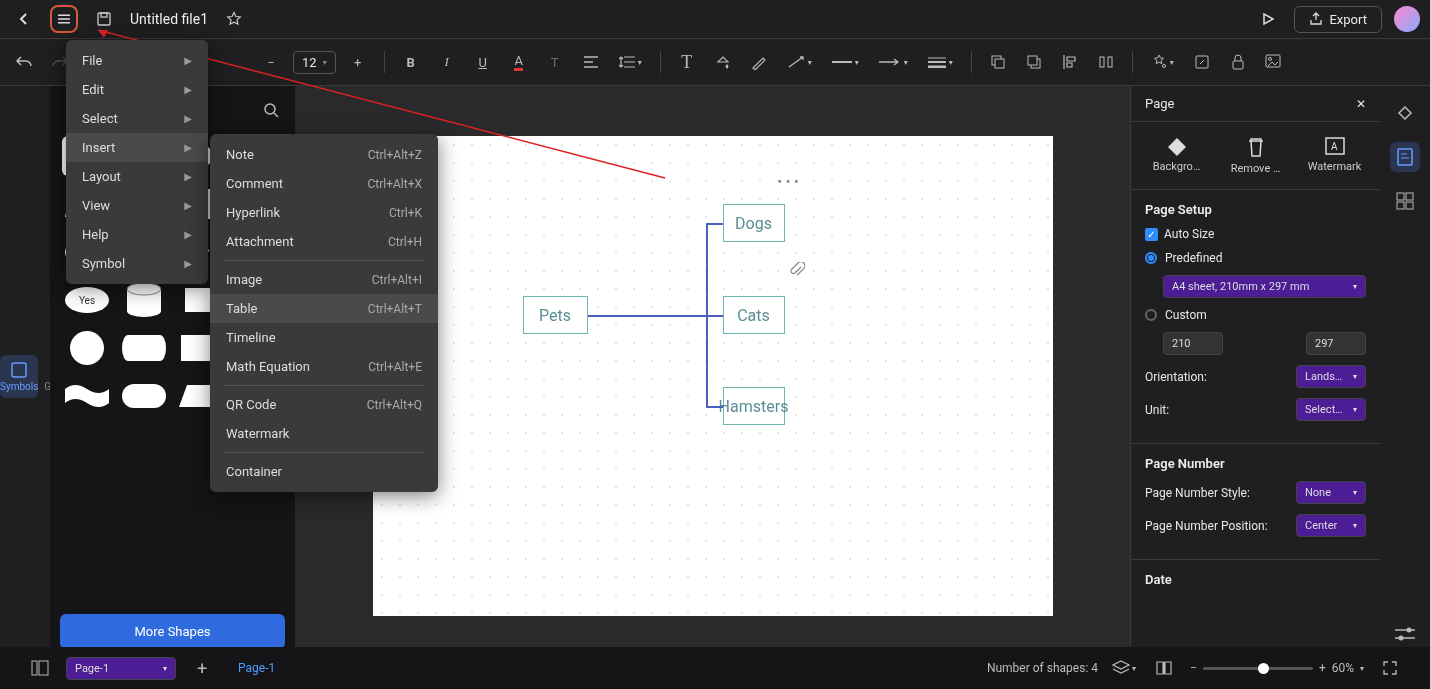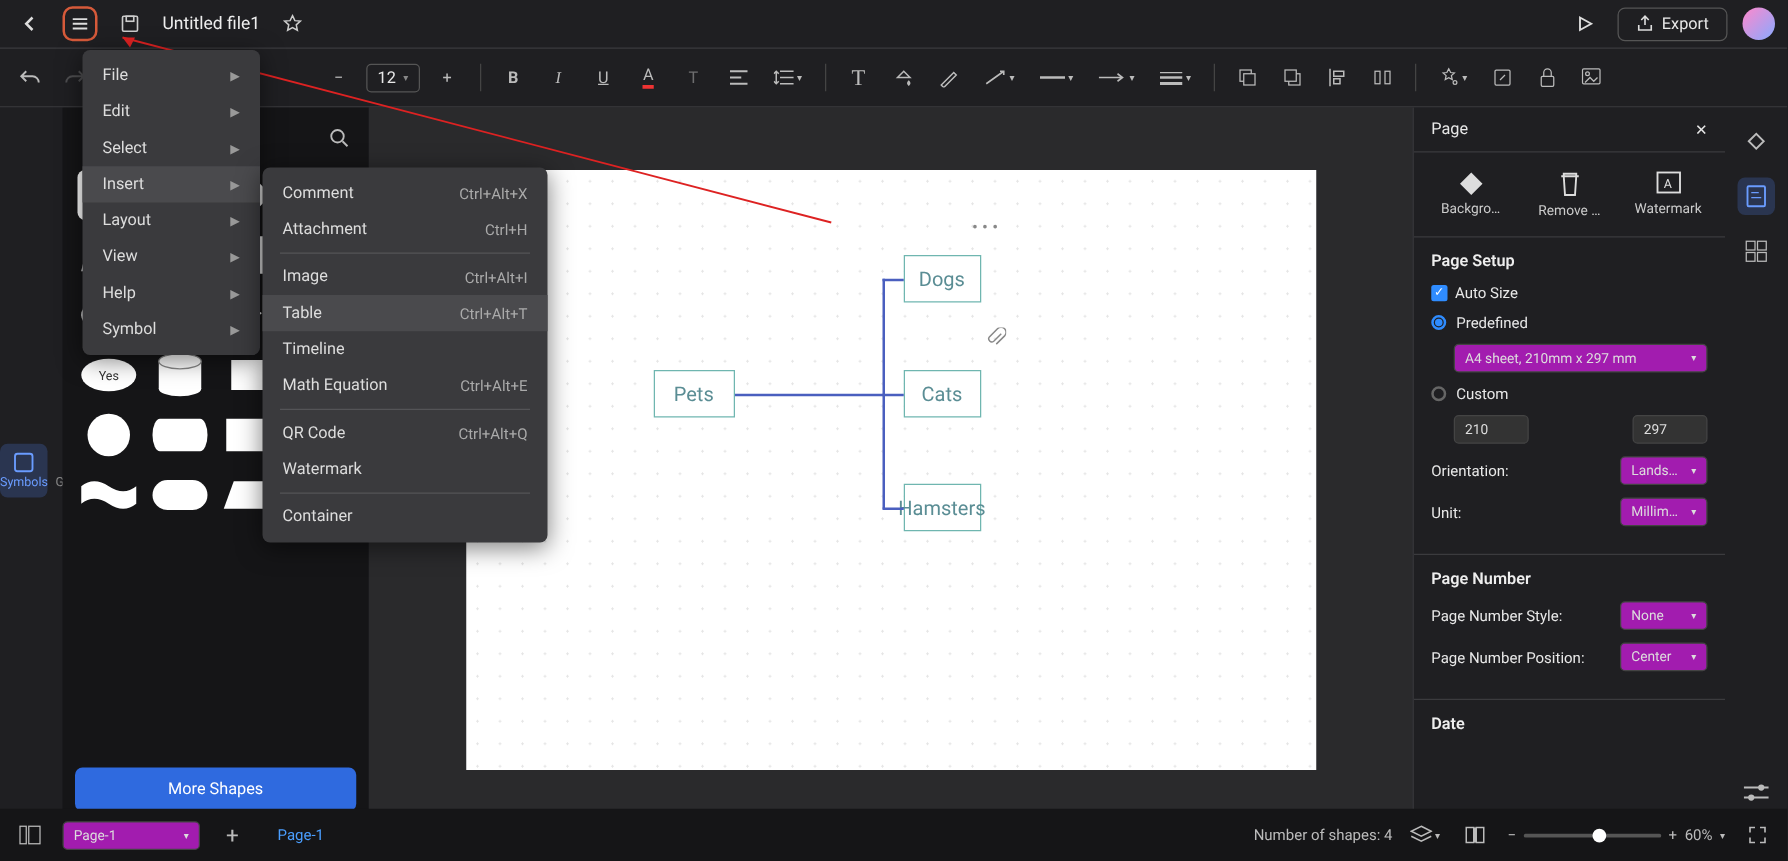--- a/index.html
+++ b/index.html
@@ -54,32 +54,32 @@
   .annotation-arrow{position:absolute;pointer-events:none}
   .attach-icon{position:absolute;color:#888}
   
   .rightpanel{position:absolute;right:50px;top:86px;bottom:30px;width:250px;background:var(--bg);border-left:1px solid var(--tb-border);display:flex;flex-direction:column;overflow:hidden;font-size:12px}
   .rp-head{display:flex;align-items:center;justify-content:space-between;padding:10px 14px;border-bottom:1px solid var(--tb-border)}
   .rp-icons{display:flex;justify-content:space-around;padding:14px 6px;border-bottom:1px solid var(--tb-border)}
   .rp-icons .it{display:flex;flex-direction:column;align-items:center;gap:4px;font-size:11px;color:#ccc;width:70px;overflow:hidden;cursor:pointer}
   .rp-section{padding:12px 14px;border-bottom:1px solid var(--tb-border)}
   .rp-section h4{margin:0 0 10px;font-size:13px;font-weight:600;color:#eee}
   .rp-row{display:flex;align-items:center;justify-content:space-between;margin-bottom:10px;gap:8px}
-  .rp-select{background:#a21caf;border:1px solid #444;border-radius:4px;padding:4px 8px;color:#ddd;font-size:11px;display:flex;align-items:center;gap:4px;min-width:70px;justify-content:space-between}
+  .rp-select{background:#4c1d95;border:1px solid #444;border-radius:4px;padding:4px 8px;color:#ddd;font-size:11px;display:flex;align-items:center;gap:4px;min-width:70px;justify-content:space-between}
   .rp-input{background:#333;border:1px solid #444;border-radius:4px;padding:4px 8px;color:#ddd;font-size:11px;width:60px}
   .radio{width:12px;height:12px;border-radius:50%;border:2px solid #2f8cff;display:inline-flex;align-items:center;justify-content:center}
   .radio.on::after{content:"";width:6px;height:6px;border-radius:50%;background:#2f8cff}
   .radio.off{border-color:#666}
   .chk{width:13px;height:13px;background:#2f8cff;display:inline-flex;align-items:center;justify-content:center;border-radius:2px;color:#fff;font-size:10px}
   
   .rightrail{position:absolute;right:0;top:86px;bottom:30px;width:50px;background:var(--bg);display:flex;flex-direction:column;align-items:center;padding-top:12px;gap:14px}
   .rr-item{width:30px;height:30px;display:flex;align-items:center;justify-content:center;border-radius:6px;color:#bbb;cursor:pointer}
   .rr-item.active{background:#2a3550;color:#6a9cff}
   
-  .bottombar{position:absolute;left:0;right:0;bottom:0;height:42px;background:var(--bg-darker);display:flex;align-items:center;padding:0 10px;gap:12px;font-size:12px;color:#bbb}
+  .bottombar{position:absolute;left:0;right:0;bottom:0;height:42px;background:var(--bg-darker);display:flex;align-items:center;padding:0 26px;gap:12px;font-size:12px;color:#bbb}
   .pagetab{color:#4a9eff;padding:0 10px}
   .bot-spacer{flex:1}
   .zoom-slider{display:flex;align-items:center;gap:6px}
   .slider-track{width:110px;height:3px;background:#555;border-radius:2px;position:relative}
   .slider-thumb{position:absolute;left:50%;top:-4px;width:11px;height:11px;border-radius:50%;background:#fff}
   
   .menu{position:absolute;background:var(--menu);border-radius:6px;box-shadow:0 4px 20px rgba(0,0,0,.5);padding:6px 0;font-size:13px;color:#ddd}
   .menu .mi{display:flex;align-items:center;justify-content:space-between;padding:7px 16px;cursor:pointer}
   .menu .mi:hover,.menu .mi.hovered{background:var(--hover)}
   .menu .mi .sc{color:#aaa;font-size:12px}
@@ -485,21 +485,21 @@
     <div class="rp-row">
       <span>Orientation:</span>
       <div class="rp-select">
           <span>Lands…</span>
           <span style="font-size:8px">▾</span>
         </div>
     </div>
     <div class="rp-row">
       <span>Unit:</span>
       <div class="rp-select">
-          <span>Millim…</span>
+          <span>Select…</span>
           <span style="font-size:8px">▾</span>
         </div>
     </div>
   </div>
   <div class="rp-section">
     <h4>Page Number</h4>
     <div class="rp-row">
       <span>Page Number Style:</span>
       <div class="rp-select">
           <span>None</span>
@@ -621,22 +621,30 @@
       <span class="arrow">▶</span>
     </div>
     <div class="mi">
       <span>Symbol</span>
       <span class="arrow">▶</span>
     </div>
   </div>
 
 <div class="menu sub-menu" id="sub-menu">
     <div class="mi">
+      <span>Note</span>
+      <span class="sc">Ctrl+Alt+Z</span>
+    </div>
+    <div class="mi">
       <span>Comment</span>
       <span class="sc">Ctrl+Alt+X</span>
+    </div>
+    <div class="mi">
+      <span>Hyperlink</span>
+      <span class="sc">Ctrl+K</span>
     </div>
     <div class="mi">
       <span>Attachment</span>
       <span class="sc">Ctrl+H</span>
     </div>
     <div class="sep"></div>
     <div class="mi">
       <span>Image</span>
       <span class="sc">Ctrl+Alt+I</span>
     </div>

